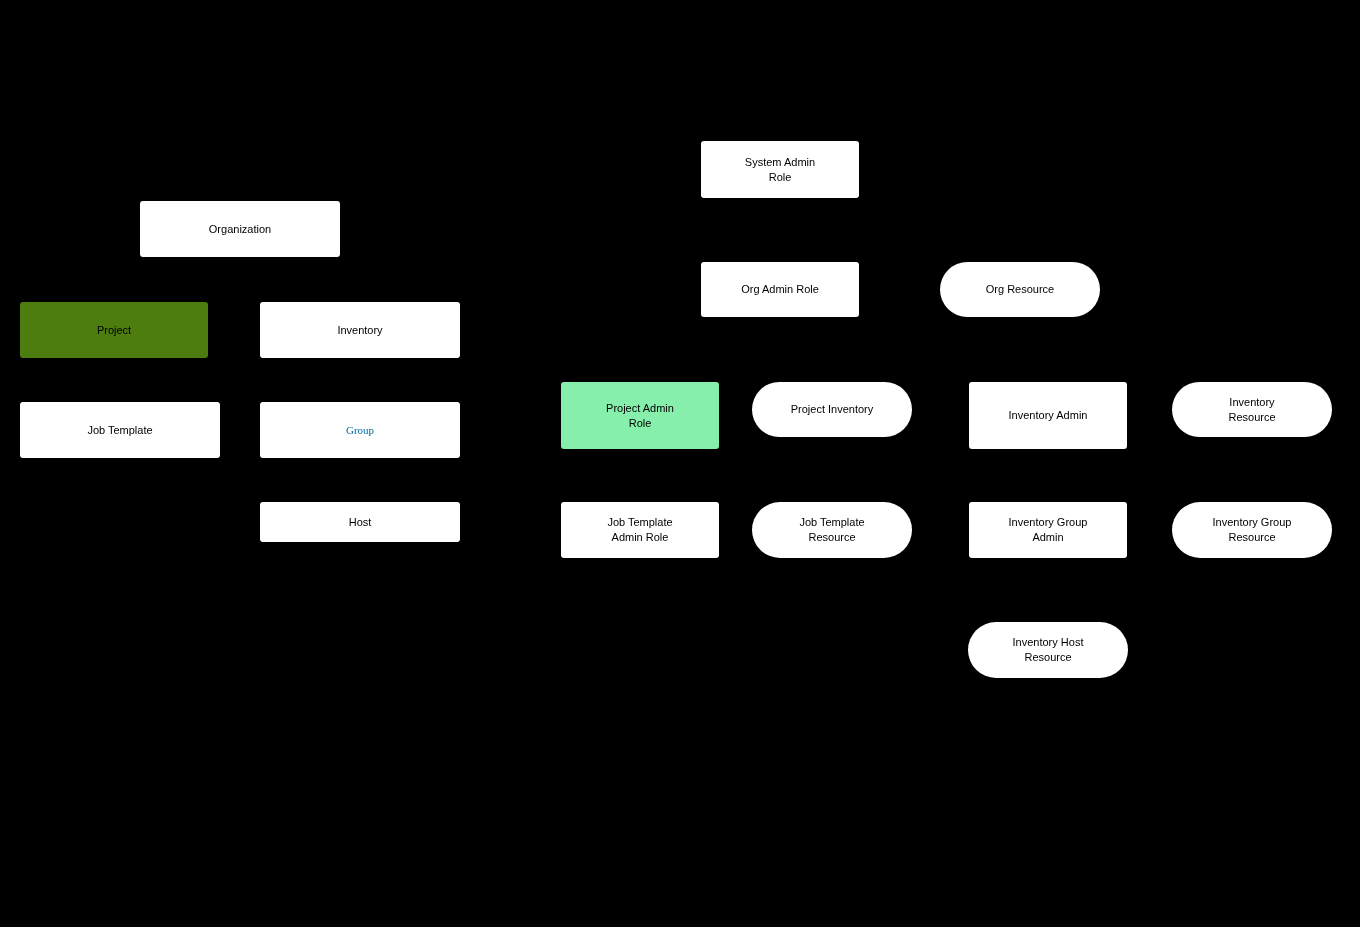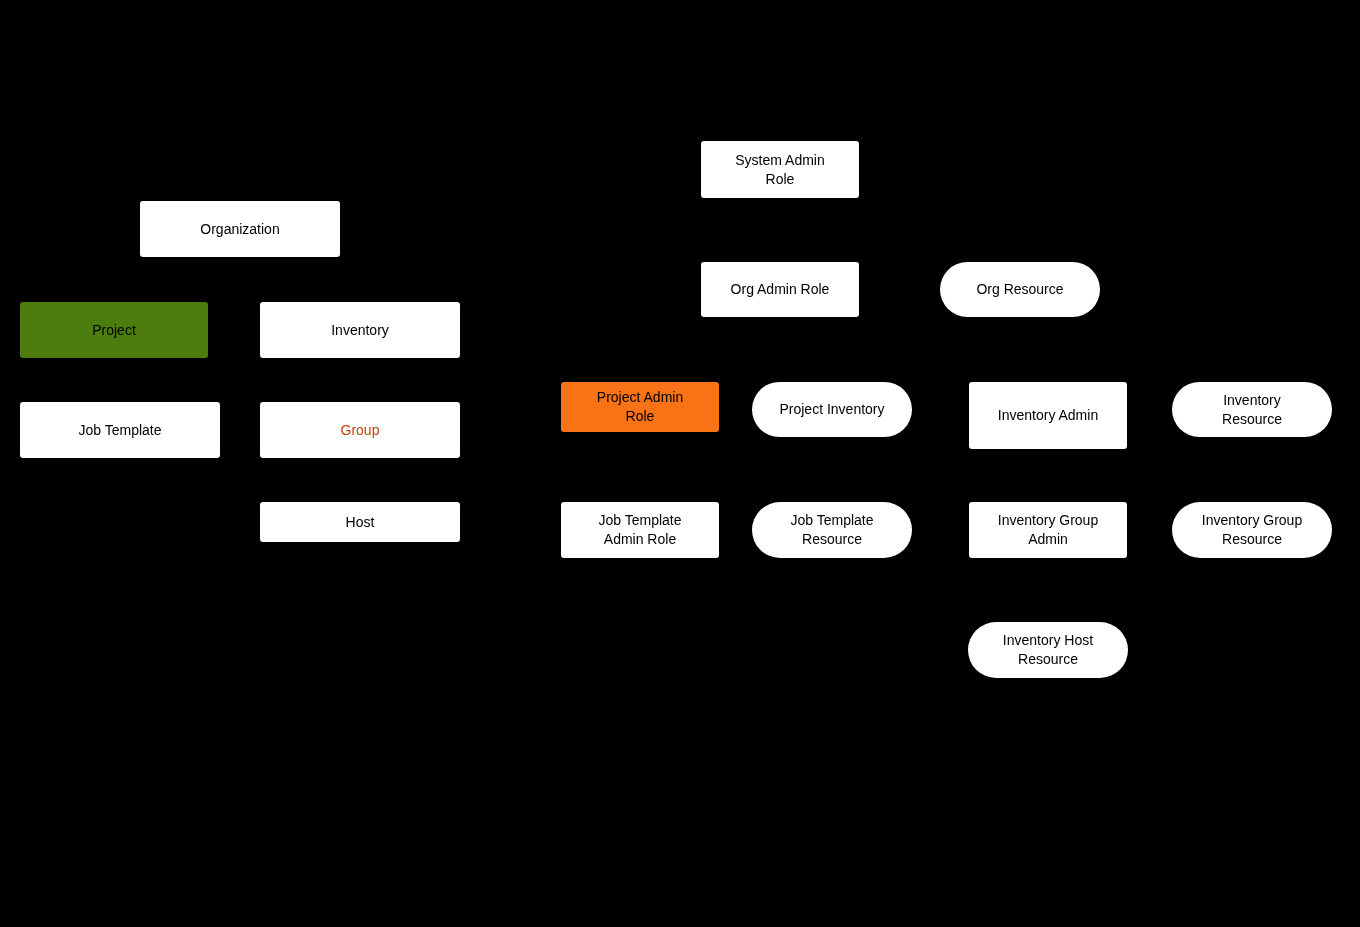--- a/index.html
+++ b/index.html
@@ -16,48 +16,48 @@
     font-family: "Liberation Sans", sans-serif;
   }
   .node {
     position: absolute;
     background: #ffffff;
     color: #000000;
     display: flex;
     align-items: center;
     justify-content: center;
     text-align: center;
-    font-size: 14px;
+    font-size: 11px;
     line-height: 1.35;
     box-sizing: border-box;
     padding: 2px 6px;
     white-space: pre-line;
   }
   .rect {
     border-radius: 3px;
   }
   .pill {
     border-radius: 999px;
   }
 </style>
 </head>
 <body>
 
 <div id="canvas" style="background: rgb(0, 0, 0);">
     <div class="node rect" style="left: 140px; top: 201px; width: 200px; height: 56px; background: rgb(255, 255, 255); color: rgb(0, 0, 0);">Organization</div>
     <div class="node rect" style="left: 20px; top: 302px; width: 188px; height: 56px; background: #4d7c0f; color: rgb(0, 0, 0);">Project</div>
     <div class="node rect" style="left: 260px; top: 302px; width: 200px; height: 56px; background: rgb(255, 255, 255); color: rgb(0, 0, 0);">Inventory</div>
     <div class="node rect" style="left: 20px; top: 402px; width: 200px; height: 56px; background: rgb(255, 255, 255); color: rgb(0, 0, 0);">Job Template</div>
-    <div class="node rect" style="left: 260px; top: 402px; width: 200px; height: 56px; background: rgb(255, 255, 255); color: #c2410c;">Group</div>
+    <div class="node rect" style="left: 260px; top: 402px; width: 200px; height: 56px; background: rgb(255, 255, 255); color: #0369a1; font-family: Liberation Serif, serif;">Group</div>
     <div class="node rect" style="left: 260px; top: 502px; width: 200px; height: 40px; background: rgb(255, 255, 255); color: rgb(0, 0, 0);">Host</div>
     <div class="node rect" style="left: 701px; top: 141px; width: 158px; height: 57px; background: rgb(255, 255, 255); color: rgb(0, 0, 0);">System Admin
 Role</div>
     <div class="node pill" style="left: 940px; top: 262px; width: 160px; height: 55px; background: rgb(255, 255, 255); color: rgb(0, 0, 0);">Org Resource</div>
     <div class="node rect" style="left: 701px; top: 262px; width: 158px; height: 55px; background: rgb(255, 255, 255); color: rgb(0, 0, 0);">Org Admin Role</div>
-    <div class="node rect" style="left: 561px; top: 382px; width: 158px; height: 50px; background: #f97316; color: rgb(0, 0, 0);">Project Admin
+    <div class="node rect" style="left: 561px; top: 382px; width: 158px; height: 67px; background: #86efac; color: rgb(0, 0, 0);">Project Admin
 Role</div>
     <div class="node pill" style="left: 752px; top: 382px; width: 160px; height: 55px; background: rgb(255, 255, 255); color: rgb(0, 0, 0);">Project Inventory</div>
     <div class="node rect" style="left: 969px; top: 382px; width: 158px; height: 67px; background: rgb(255, 255, 255); color: rgb(0, 0, 0);">Inventory Admin</div>
     <div class="node pill" style="left: 1172px; top: 382px; width: 160px; height: 55px; background: rgb(255, 255, 255); color: rgb(0, 0, 0);">Inventory
 Resource</div>
     <div class="node rect" style="left: 561px; top: 502px; width: 158px; height: 56px; background: rgb(255, 255, 255); color: rgb(0, 0, 0);">Job Template
 Admin Role</div>
     <div class="node pill" style="left: 752px; top: 502px; width: 160px; height: 56px; background: rgb(255, 255, 255); color: rgb(0, 0, 0);">Job Template
 Resource</div>
     <div class="node rect" style="left: 969px; top: 502px; width: 158px; height: 56px; background: rgb(255, 255, 255); color: rgb(0, 0, 0);">Inventory Group

